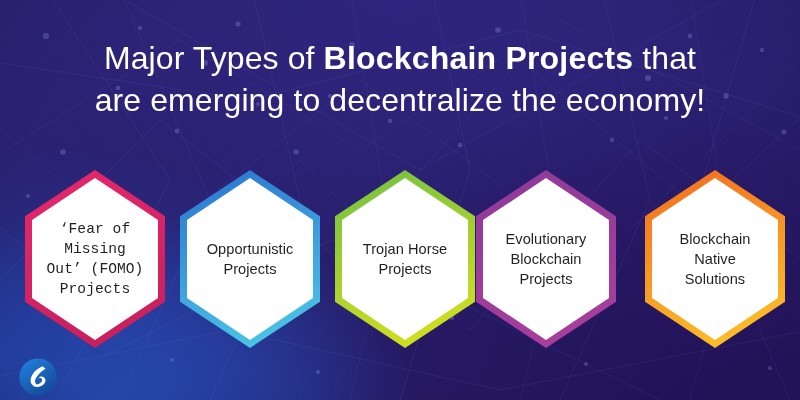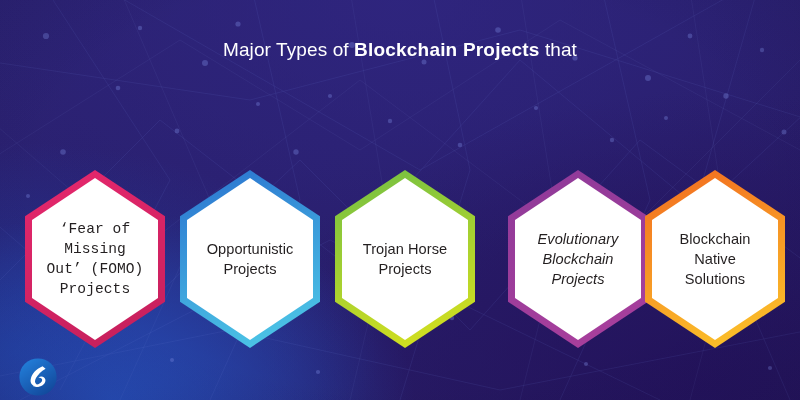--- a/index.html
+++ b/index.html
@@ -46,21 +46,21 @@
     position: absolute;
     left: 0;
     right: 0;
     top: 38px;
     text-align: center;
     color: #ffffff;
     line-height: 1.30;
     letter-spacing: 0.1px;
   }
   .title-line {
-    font-size: 19px;
+    font-size: 32px;
     font-weight: 400;
     white-space: nowrap;
   }
   .title-line .strong {
     font-weight: 700;
     letter-spacing: 0.2px;
   }
 
   
   .hex-row {
@@ -180,20 +180,21 @@
       <circle cx="586" cy="364" r="2.0"></circle>
       <circle cx="700" cy="300" r="2.3"></circle>
       <circle cx="770" cy="368" r="2.1"></circle>
     </g>
   </svg>
 
   <div class="bg-vignette"></div>
 
   <div class="title-block">
     <div class="title-line"><span>Major Types of </span><span class="strong">Blockchain Projects</span><span> that</span></div>
+    <div class="title-line">are emerging to decentralize the economy!</div>
   </div>
 
   <div class="hex-row" id="hex-row">
       <div class="hex" style="left: 25px; font-family: Liberation Mono, monospace;">
         <div class="hex-outer" style="background: linear-gradient(160deg, rgb(230, 40, 109) 0%, rgb(196, 31, 91) 100%);"></div>
         <div class="hex-inner"></div>
         <div class="hex-label">
           <span>‘Fear of<br>Missing<br>Out’ (FOMO)<br>Projects</span>
         </div>
       </div>
@@ -204,21 +205,21 @@
           <span>Opportunistic<br>Projects</span>
         </div>
       </div>
       <div class="hex" style="left: 335px;">
         <div class="hex-outer" style="background: linear-gradient(160deg, rgb(113, 191, 68) 0%, rgb(220, 226, 28) 100%);"></div>
         <div class="hex-inner"></div>
         <div class="hex-label">
           <span>Trojan Horse<br>Projects</span>
         </div>
       </div>
-      <div class="hex" style="left: 508px; font-style: italic;">
+      <div class="hex" style="left: 476px;">
         <div class="hex-outer" style="background: linear-gradient(160deg, rgb(142, 58, 153) 0%, rgb(170, 63, 156) 100%);"></div>
         <div class="hex-inner"></div>
         <div class="hex-label">
           <span>Evolutionary<br>Blockchain<br>Projects</span>
         </div>
       </div>
       <div class="hex" style="left: 645px;">
         <div class="hex-outer" style="background: linear-gradient(160deg, rgb(242, 106, 32) 0%, rgb(252, 200, 42) 100%);"></div>
         <div class="hex-inner"></div>
         <div class="hex-label">

